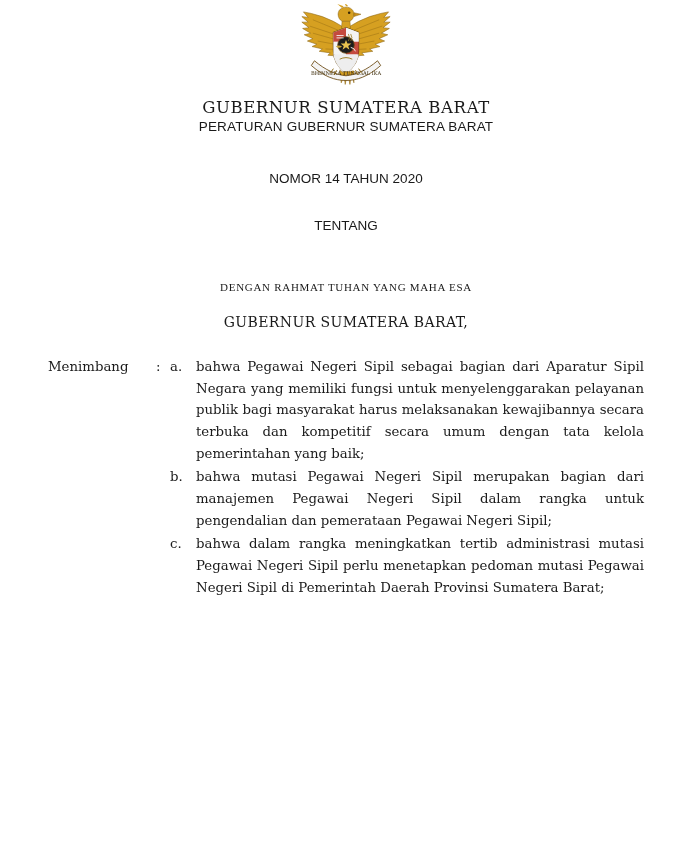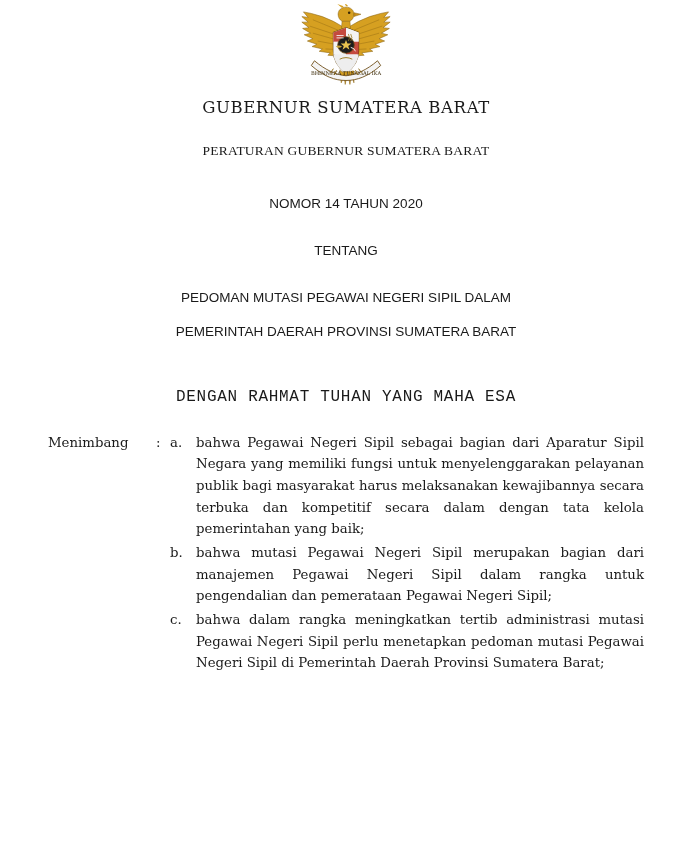--- a/index.html
+++ b/index.html
@@ -42,46 +42,46 @@
   }
   .h-title {
     font-size: 16.5px;
     letter-spacing: 0.6px;
     margin-top: 8px;
     font-family: "DejaVu Serif", serif;
   }
   .h-sub {
     font-size: 13.5px;
     letter-spacing: 0.2px;
-    margin-top: 26px;
-    font-family: Liberation Serif, serif;
+    margin-top: 2px;
+    font-family: Liberation Sans, sans-serif;
   }
   .h-sub2 {
     font-size: 13.5px;
     margin-top: 37px;
     font-family: "Liberation Sans", sans-serif;
   }
   .h-sub3 {
     font-size: 13.5px;
     margin-top: 32px;
     font-family: "Liberation Sans", sans-serif;
   }
   .h-obj {
     font-size: 13.5px;
     margin-top: 33px;
     line-height: 1.1;
     font-family: "Liberation Sans", sans-serif;
   }
   .h-obj .line2 { display: block; margin-top: 19px; }
 
   .h-rahmat {
-    font-size: 16px;
+    font-size: 11px;
     letter-spacing: 0.7px;
     margin-top: 48px;
-    font-family: Liberation Mono, monospace;
+    font-family: Liberation Serif, serif;
   }
   .h-gub {
     font-size: 14px;
     letter-spacing: 0.4px;
     margin-top: 21px;
     font-family: "DejaVu Serif", serif;
   }
 
   
   .considering {
@@ -183,35 +183,32 @@
         <path d="M76 82 l4 6 M72 84 l3 6" stroke="#8a6412" stroke-width="1.2" fill="none"></path>
       </svg>
     </div>
   </div>
 
   <div class="heading">
     <div class="h-title">GUBERNUR SUMATERA BARAT</div>
     <div class="h-sub">PERATURAN GUBERNUR SUMATERA BARAT</div>
     <div class="h-sub2">NOMOR 14 TAHUN  2020</div>
     <div class="h-sub3">TENTANG</div>
-    <div class="h-obj">
-      <span>PEDOMAN MUTASI PEGAWAI NEGERI SIPIL DALAM</span>
-      <span class="line2">PEMERINTAH DAERAH PROVINSI SUMATERA BARAT</span>
-    </div>
     <div class="h-rahmat">DENGAN RAHMAT TUHAN YANG MAHA ESA</div>
+    <div class="h-gub">GUBERNUR SUMATERA BARAT,</div>
   </div>
 
   <div class="considering">
     <div class="cons-label">Menimbang</div>
     <div class="cons-colon">:</div>
     <div class="cons-items">
 
       <div class="cons-item">
         <div class="cons-letter">a.</div>
-        <div class="cons-text">bahwa Pegawai Negeri Sipil sebagai bagian dari Aparatur Sipil Negara yang memiliki fungsi untuk menyelenggarakan pelayanan publik bagi masyarakat harus melaksanakan kewajibannya secara terbuka dan kompetitif secara dalam dengan tata kelola pemerintahan yang baik;</div>
+        <div class="cons-text">bahwa Pegawai Negeri Sipil sebagai bagian dari Aparatur Sipil Negara yang memiliki fungsi untuk menyelenggarakan pelayanan publik bagi masyarakat harus melaksanakan kewajibannya secara terbuka dan kompetitif secara umum dengan tata kelola pemerintahan yang baik;</div>
       </div>
 
       <div class="cons-item">
         <div class="cons-letter">b.</div>
         <div class="cons-text">bahwa mutasi Pegawai Negeri Sipil merupakan bagian dari manajemen Pegawai Negeri Sipil dalam rangka untuk pengendalian dan pemerataan Pegawai Negeri Sipil;</div>
       </div>
 
       <div class="cons-item">
         <div class="cons-letter">c.</div>
         <div class="cons-text">bahwa dalam rangka meningkatkan tertib administrasi mutasi Pegawai Negeri Sipil perlu menetapkan pedoman mutasi Pegawai Negeri Sipil di Pemerintah Daerah Provinsi Sumatera Barat;</div>

